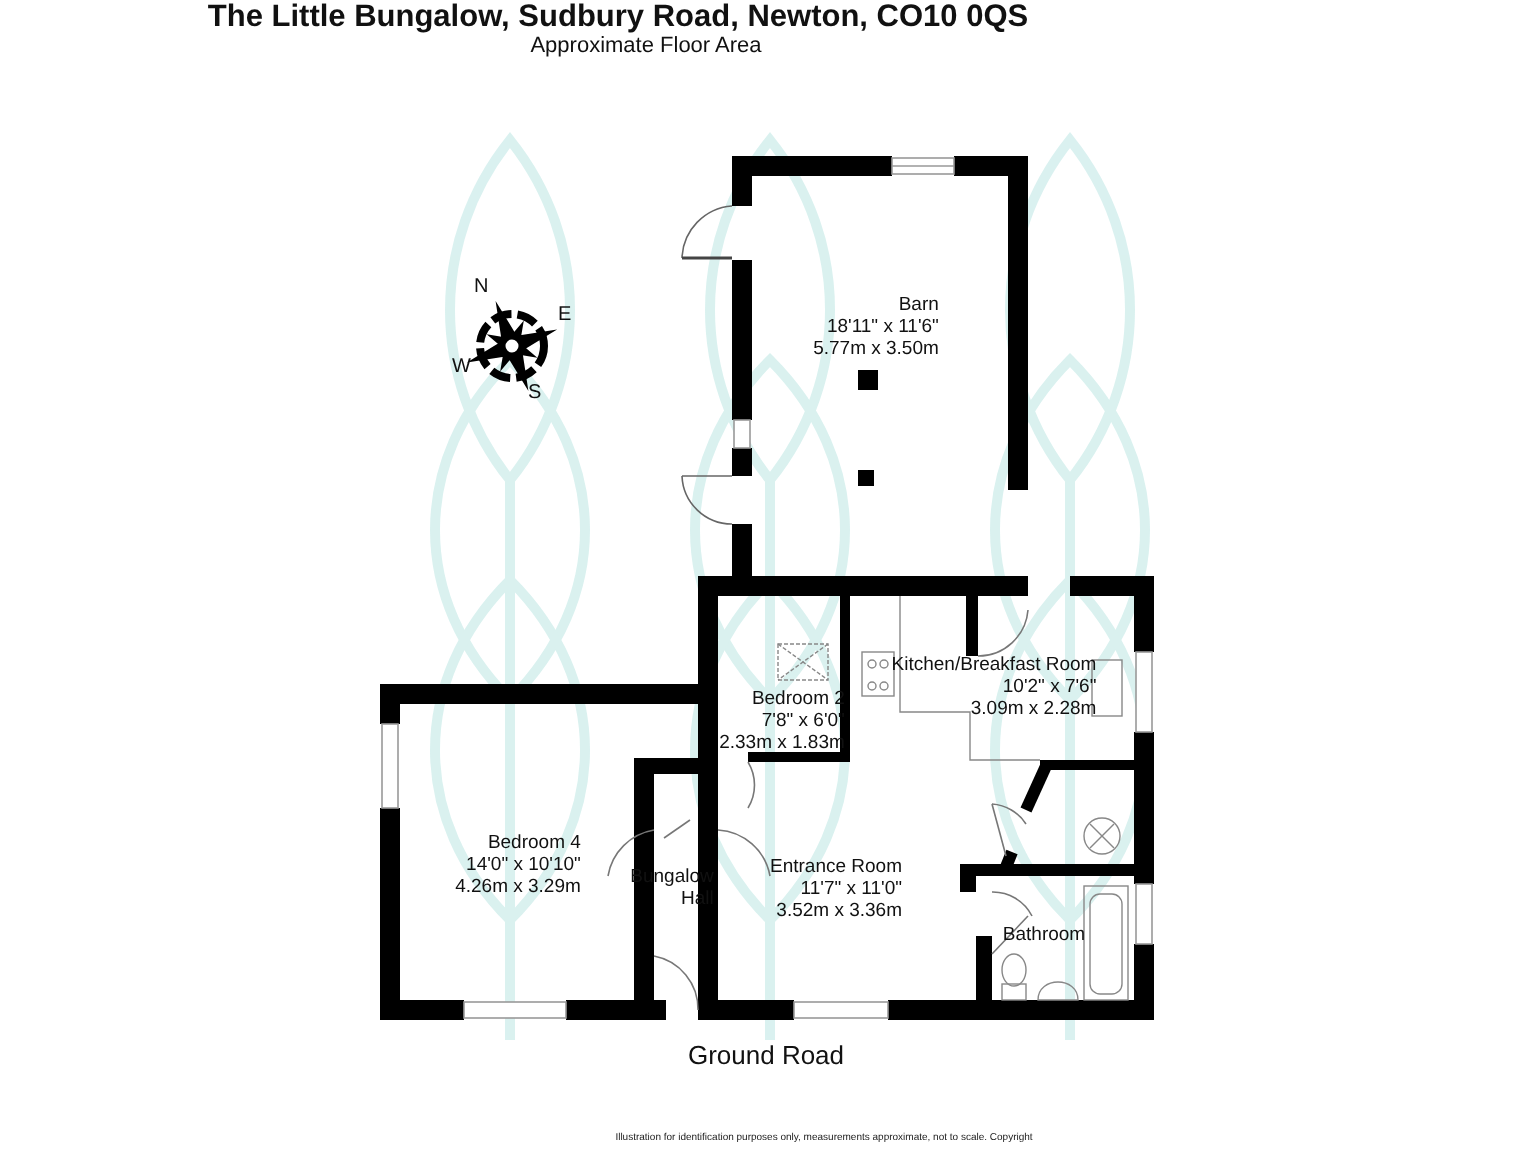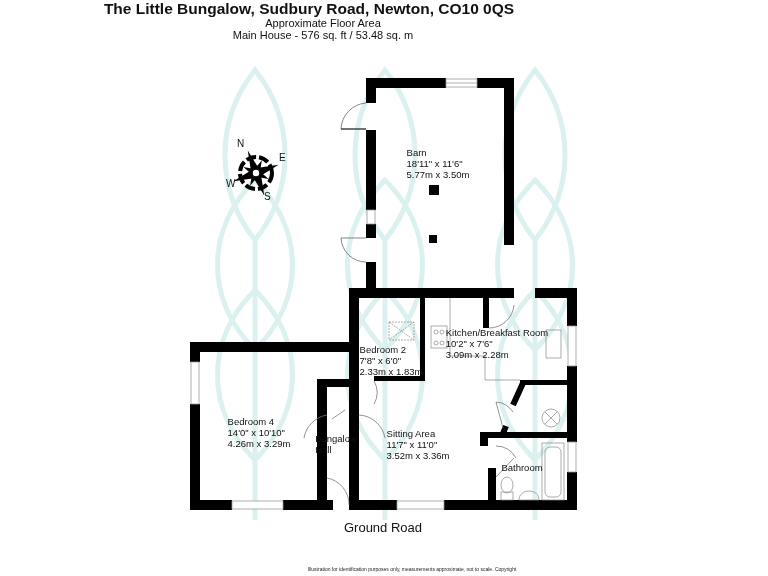--- a/index.html
+++ b/index.html
@@ -1,32 +1,31 @@
 <!DOCTYPE html>
 <html><head>
 <meta charset="utf-8">
 <style>
   html, body { margin:0; padding:0; background:#ffffff; }
   body { width:768px; height:576px; position:relative; overflow:hidden; font-family:"Liberation Sans", sans-serif; color:#111; }
   .header { position:absolute; left:0; top:0; width:618px; text-align:center; }
   .title { font-weight:bold; font-size:15.5px; line-height:17px; margin-top:0px; }
   .sub { font-weight:normal; font-size:11px; line-height:12px;margin-left:28px; }
   svg.plan { position:absolute; left:0; top:0; }
-  .room-label { position:absolute; text-align:left; font-size:9.5px; line-height:11px; color:#111; white-space:nowrap; transform:translateX(-50%); }
+  .room-label { position:absolute; text-align:right; font-size:9.5px; line-height:11px; color:#111; white-space:nowrap; transform:translateX(-50%); }
   .floor-label { position:absolute; left:383px; top:520px; transform:translateX(-50%); font-size:13px; }
   .disclaimer { position:absolute; left:412px; top:566px; transform:translateX(-50%); font-size:5px; color:#222; white-space:nowrap; }
   .compass-letter { position:absolute; font-size:10px; }
 </style>
 </head>
 <body>
 
 <div class="header">
   <div class="title">The Little Bungalow, Sudbury Road, Newton, CO10 0QS</div>
   <div class="sub">Approximate Floor Area</div>
-  <div class="sub">Main House - 576 sq. ft / 53.48 sq. m</div>
 </div>
 
 <svg class="plan" width="768" height="576" viewBox="0 0 768 576">
 
   <g fill="none" stroke="#d6f0ee" stroke-width="5" opacity="0.9">
     <path d="M255 70 C215 120 215 190 255 240 C295 190 295 120 255 70 Z"></path>
     <path d="M255 180 C205 230 205 300 255 350 C305 300 305 230 255 180 Z"></path>
     <path d="M255 290 C205 340 205 410 255 460 C305 410 305 340 255 290 Z"></path>
     <line x1="255" y1="240" x2="255" y2="520"></line>
     <path d="M385 70 C345 120 345 190 385 240 C425 190 425 120 385 70 Z"></path>
@@ -167,21 +166,21 @@
 <div class="room-label" style="left:259px;top:416px;">
   <div>Bedroom 4</div>
   <div>14'0" x 10'10"</div>
   <div>4.26m x 3.29m</div>
 </div>
 <div class="room-label" style="left:336px;top:433px;">
   <div>Bungalow</div>
   <div>Hall</div>
 </div>
 <div class="room-label" style="left:418px;top:428px;">
-  <div>Sitting Area</div>
+  <div>Entrance Room</div>
   <div>11'7" x 11'0"</div>
   <div>3.52m x 3.36m</div>
 </div>
 <div class="room-label" style="left:522px;top:462px;">
   <div>Bathroom</div>
 </div>
 
 <div class="floor-label">Ground Road</div>
 <div class="disclaimer">Illustration for identification purposes only, measurements approximate, not to scale. Copyright</div>
 

